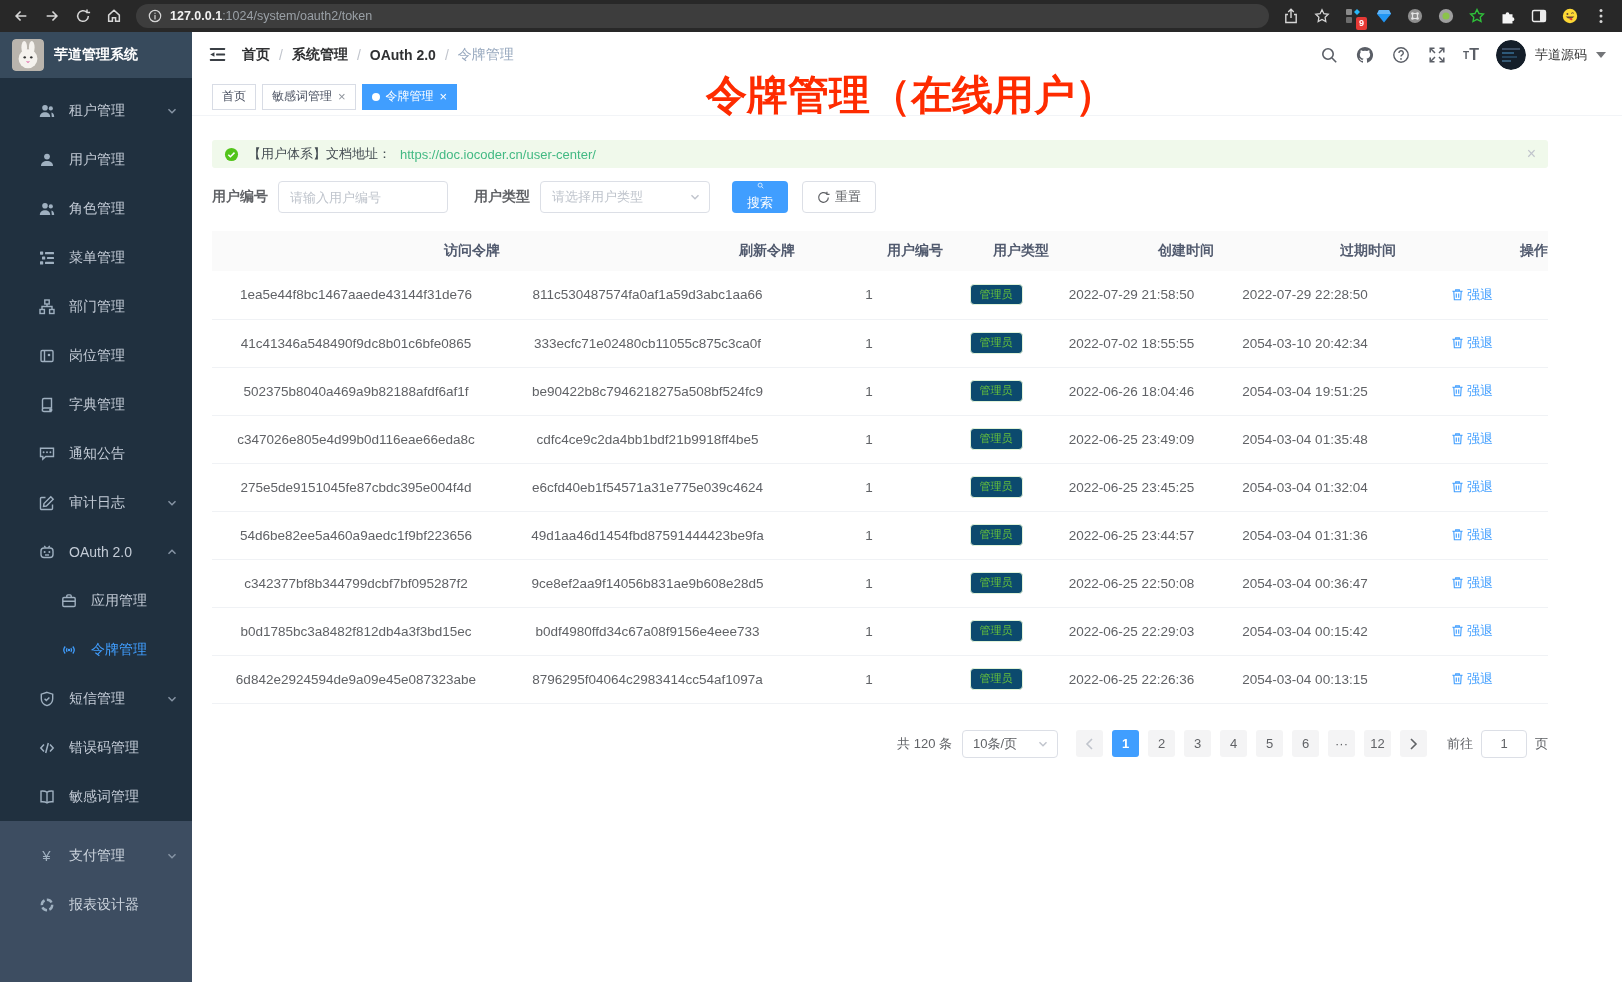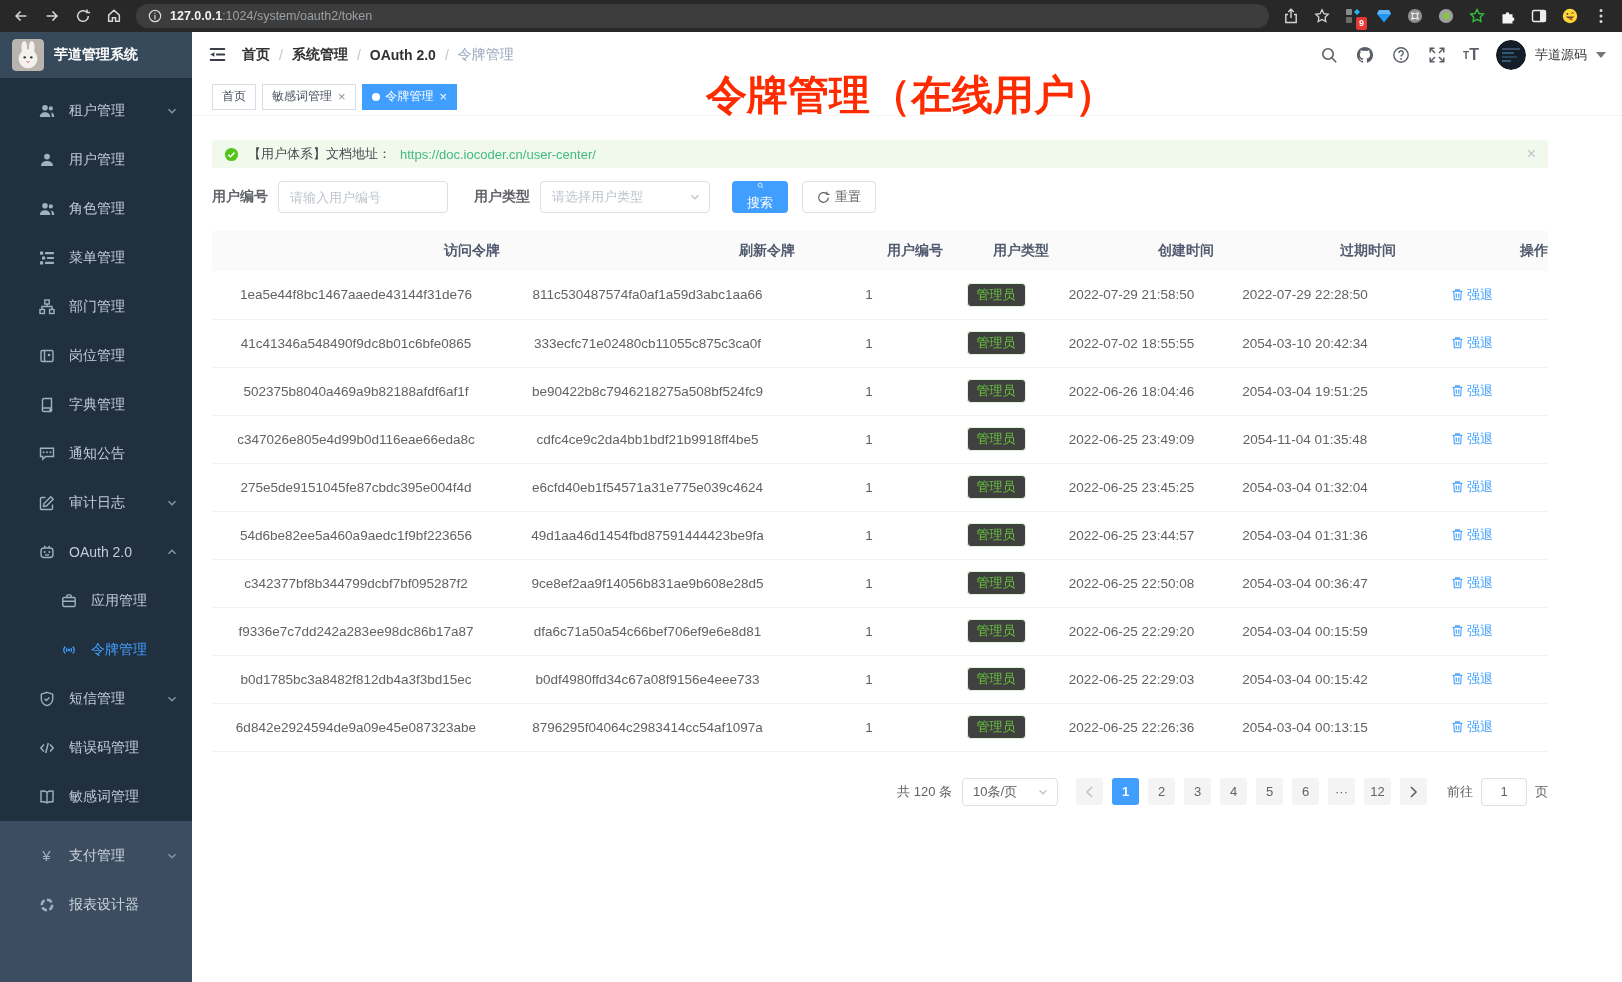--- a/index.html
+++ b/index.html
@@ -78,21 +78,21 @@
   .f-select .arrow{width:12px;height:12px;color:#c0c4cc;display:inline-flex;}
   .gap-l{margin-left:16px;}
   .btn{height:32px;padding:0 14px;border-radius:4px;font-size:13px;display:inline-flex;align-items:center;gap:5px;cursor:pointer;border:1px solid transparent;font-family:inherit;}
   .btn svg{width:13px;height:13px;}
   .btn-primary{background:#409eff;color:#fff;flex-direction:column;}
   .btn-plain{background:#fff;border-color:#dcdfe6;color:#606266;}
 
   table.grid{width:100%;border-collapse:collapse;margin-top:18px;table-layout:fixed;}
   .grid th{height:40px;background:#fafafa;font-size:14px;font-weight:700;color:#515a6e;text-align:right;}
   .grid td{height:48px;font-size:13.5px;color:#606266;text-align:center;border-bottom:1px solid #f0f2f5;overflow:hidden;white-space:nowrap;}
-  .tag-success{display:inline-block;padding:3px 9px;font-size:13px;color:#67c23a;background:#404040;border:1px solid #e1f3d8;border-radius:4px;line-height:1.2;}
+  .tag-success{display:inline-block;padding:3px 9px;font-size:11px;color:#67c23a;background:#0c4a6e;border:1px solid #e1f3d8;border-radius:4px;line-height:1.2;}
   .kick{color:#409eff;display:inline-flex;align-items:center;gap:3px;cursor:pointer;font-size:13px;}
   .kick svg{width:13px;height:13px;}
 
   .pagination{display:flex;align-items:center;justify-content:flex-end;margin-top:26px;font-size:13px;color:#606266;gap:10px;}
   .pg-total{}
   .size-select{width:96px;height:28px;border:1px solid #dcdfe6;border-radius:4px;display:flex;align-items:center;justify-content:space-between;padding:0 8px 0 10px;color:#606266;cursor:pointer;background:#fff;}
   .size-select .arrow{width:12px;height:12px;color:#c0c4cc;display:inline-flex;}
   .pg-pages{display:flex;align-items:center;gap:9px;margin-left:8px;}
   .page-btn{min-width:27px;height:27px;padding:0 4px;background:#f4f4f5;color:#606266;border-radius:3px;display:inline-flex;align-items:center;justify-content:center;cursor:pointer;font-size:13px;}
   .page-btn.active{background:#409eff;color:#fff;font-weight:700;}
@@ -602,21 +602,21 @@
                         <path d="M1.5 3.5h11M5 3.5V2h4v1.5M3 3.5l.6 9.2h6.8l.6-9.2M5.7 6v4.5M8.3 6v4.5"></path>
                       </svg>
                     </span>强退</span></td>
               </tr>
               <tr>
                 <td>c347026e805e4d99b0d116eae66eda8c</td>
                 <td>cdfc4ce9c2da4bb1bdf21b9918ff4be5</td>
                 <td>1</td>
                 <td><span class="tag-success">管理员</span></td>
                 <td>2022-06-25 23:49:09</td>
-                <td>2054-11-04 01:35:48</td>
+                <td>2054-03-04 01:35:48</td>
                 <td><span class="kick"><span style="display:inline-flex">
                       <svg viewBox="0 0 14 14" fill="none" stroke="currentColor" stroke-width="1.2">
                         <path d="M1.5 3.5h11M5 3.5V2h4v1.5M3 3.5l.6 9.2h6.8l.6-9.2M5.7 6v4.5M8.3 6v4.5"></path>
                       </svg>
                     </span>强退</span></td>
               </tr>
               <tr>
                 <td>275e5de9151045fe87cbdc395e004f4d</td>
                 <td>e6cfd40eb1f54571a31e775e039c4624</td>
                 <td>1</td>
@@ -642,33 +642,20 @@
                       </svg>
                     </span>强退</span></td>
               </tr>
               <tr>
                 <td>c342377bf8b344799dcbf7bf095287f2</td>
                 <td>9ce8ef2aa9f14056b831ae9b608e28d5</td>
                 <td>1</td>
                 <td><span class="tag-success">管理员</span></td>
                 <td>2022-06-25 22:50:08</td>
                 <td>2054-03-04 00:36:47</td>
-                <td><span class="kick"><span style="display:inline-flex">
-                      <svg viewBox="0 0 14 14" fill="none" stroke="currentColor" stroke-width="1.2">
-                        <path d="M1.5 3.5h11M5 3.5V2h4v1.5M3 3.5l.6 9.2h6.8l.6-9.2M5.7 6v4.5M8.3 6v4.5"></path>
-                      </svg>
-                    </span>强退</span></td>
-              </tr>
-              <tr>
-                <td>f9336e7c7dd242a283ee98dc86b17a87</td>
-                <td>dfa6c71a50a54c66bef706ef9e6e8d81</td>
-                <td>1</td>
-                <td><span class="tag-success">管理员</span></td>
-                <td>2022-06-25 22:29:20</td>
-                <td>2054-03-04 00:15:59</td>
                 <td><span class="kick"><span style="display:inline-flex">
                       <svg viewBox="0 0 14 14" fill="none" stroke="currentColor" stroke-width="1.2">
                         <path d="M1.5 3.5h11M5 3.5V2h4v1.5M3 3.5l.6 9.2h6.8l.6-9.2M5.7 6v4.5M8.3 6v4.5"></path>
                       </svg>
                     </span>强退</span></td>
               </tr>
               <tr>
                 <td>b0d1785bc3a8482f812db4a3f3bd15ec</td>
                 <td>b0df4980ffd34c67a08f9156e4eee733</td>
                 <td>1</td>

